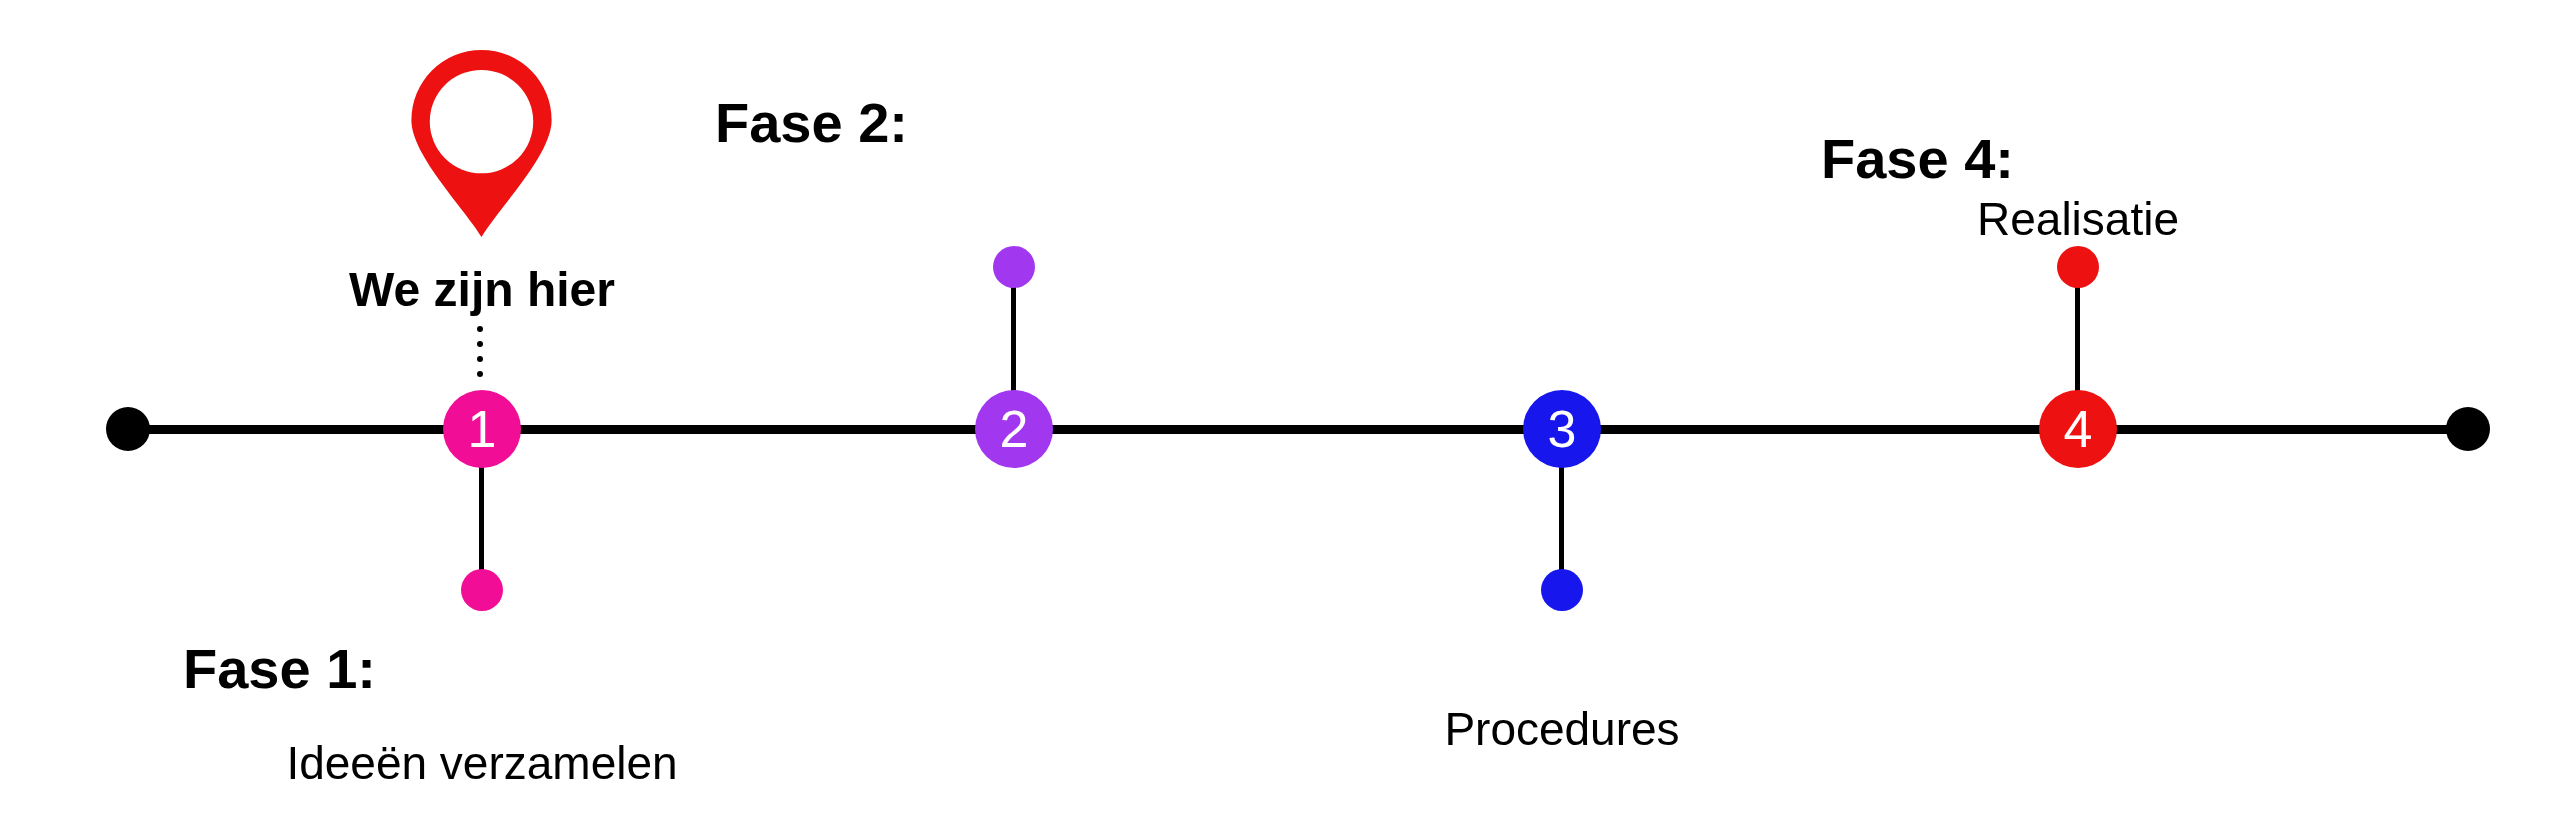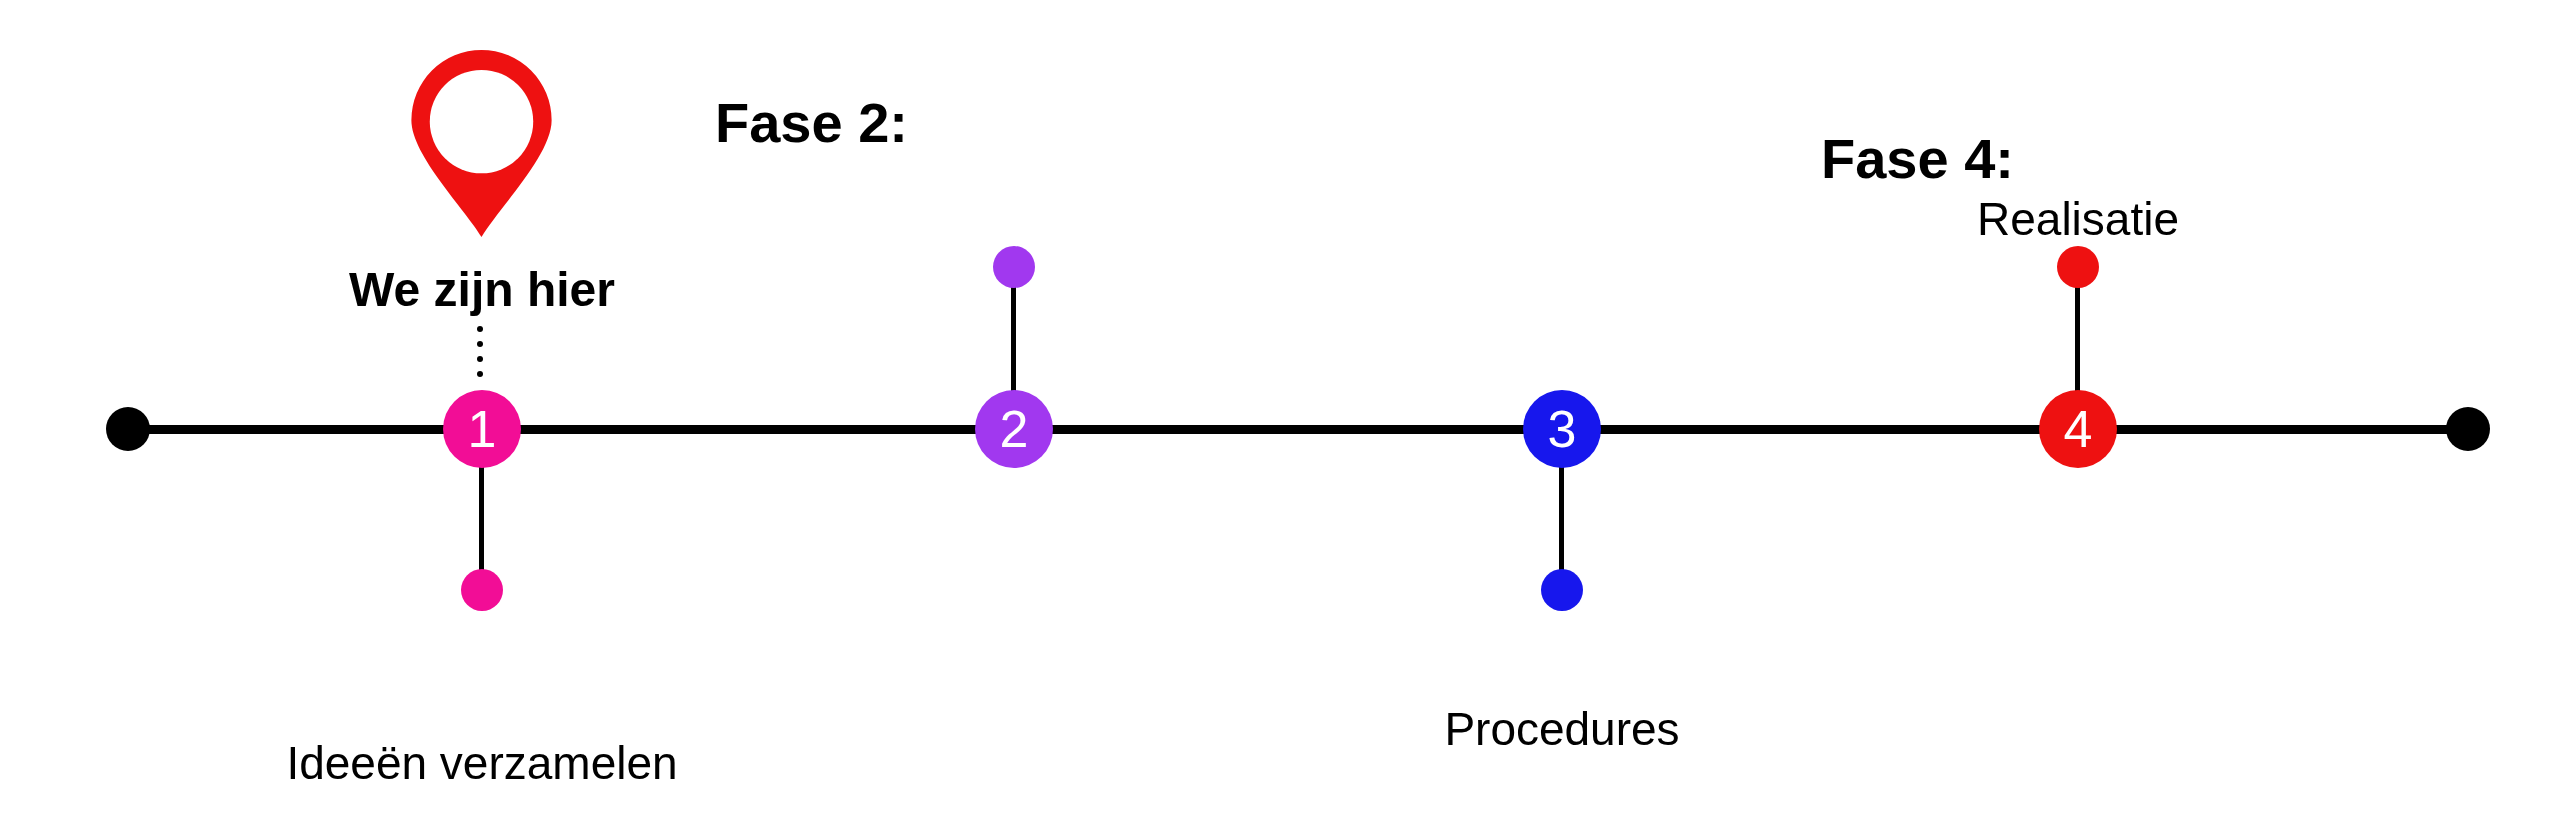--- a/index.html
+++ b/index.html
@@ -65,20 +65,21 @@
 
   <div class="tl-line"></div>
   <div class="enddot left"></div>
   <div class="enddot right"></div>
 
   <div class="stem p1"></div>
   <div class="sat p1" style="background: rgb(242, 13, 150);"></div>
   <div class="node p1" style="background: rgb(242, 13, 150);">
     <span class="num">1</span>
   </div>
+  <div class="title p1">Fase 1:</div>
   <div class="subtitle p1">Ideeën verzamelen</div>
 
   <div class="stem p2"></div>
   <div class="sat p2" style="background: rgb(161, 56, 239);"></div>
   <div class="node p2" style="background: rgb(161, 56, 239);">
     <span class="num">2</span>
   </div>
   <div class="title p2">Fase 2:</div>
 
   <div class="stem p3"></div>

